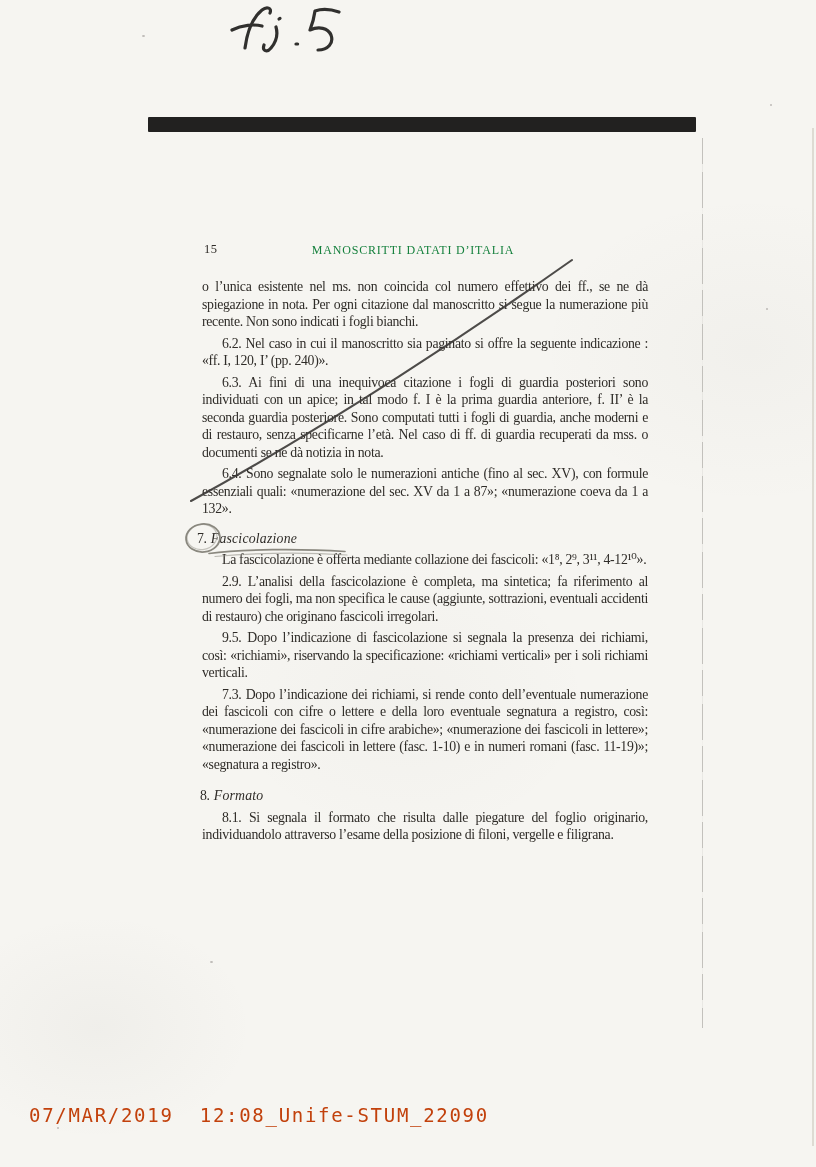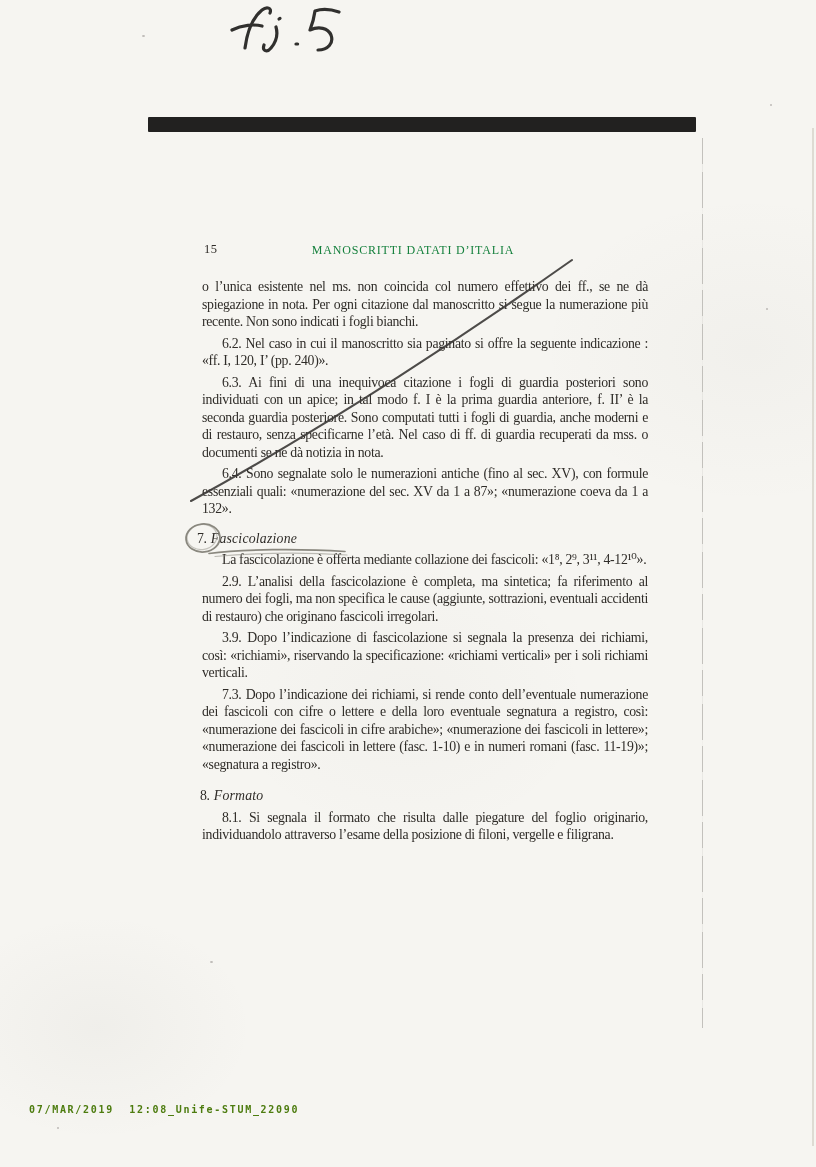--- a/index.html
+++ b/index.html
@@ -39,21 +39,21 @@
   #p1{margin-top:20px;}
   .sec{position:relative;font-size:13.8px;font-weight:normal;margin:12px;line-height:17.5px;}
   #sec7{margin-top:12px;margin-bottom:2px;margin-left:-5px;}
   #sec8{margin-top:14px;margin-bottom:4px;margin-left:-2px;}
   .sectitle{font-style:italic;margin-left:4px;letter-spacing:.2px;}
   .sec .annot{position:absolute;left:-16px;top:-9px;pointer-events:none;}
   .overlay{position:absolute;inset:0;pointer-events:none;z-index:5;}
   .stamp{
     position:absolute;left:29px;top:1104px;
     font-family:"DejaVu Sans Mono","Liberation Mono",monospace;
-    font-size:10px;letter-spacing:1.7px;color:#4d7c0f;white-space:pre;font-weight:bold;
+    font-size:19px;letter-spacing:1.7px;color:#c2410c;white-space:pre;
   }
 </style>
 </head>
 <body>
 
 <div class="page">
 
   <div class="sepbar"></div>
 
   <div class="vline-inner"></div>
@@ -84,21 +84,21 @@
           <ellipse cx="21" cy="16" rx="15" ry="12.5" stroke-width="1.2" opacity=".45" transform="rotate(-10 21 16)"></ellipse>
           <path d="M 28,32.5 C 60,28 120,27.5 164,30.5" stroke-width="1.7"></path>
           <path d="M 34,35.5 C 80,31.5 130,31.5 166,34" stroke-width="1.2" opacity=".55"></path>
         </g>
       </svg>
       <span class="secnum">7.</span><span class="sectitle">Fascicolazione</span>
     </h2>
 
     <p class="para">La fascicolazione è offerta mediante collazione dei fascicoli: «1⁸, 2⁹, 3¹¹, 4-12¹⁰».</p>
     <p class="para">2.9. L’analisi della fascicolazione è completa, ma sintetica; fa riferimento al numero dei fogli, ma non specifica le cause (aggiunte, sottrazioni, eventuali accidenti di restauro) che originano fascicoli irregolari.</p>
-    <p class="para">3.9. Dopo l’indicazione di fascicolazione si segnala la presenza dei richiami, così: «richiami», riservando la specificazione: «richiami verticali» per i soli richiami verticali.</p>
+    <p class="para">9.5. Dopo l’indicazione di fascicolazione si segnala la presenza dei richiami, così: «richiami», riservando la specificazione: «richiami verticali» per i soli richiami verticali.</p>
     <p class="para">7.3. Dopo l’indicazione dei richiami, si rende conto dell’eventuale numerazione dei fascicoli con cifre o lettere e della loro eventuale segnatura a registro, così: «numerazione dei fascicoli in cifre arabiche»; «numerazione dei fascicoli in lettere»; «numerazione dei fascicoli in lettere (fasc. 1-10) e in numeri romani (fasc. 11-19)»; «segnatura a registro».</p>
 
     <h2 class="sec" id="sec8">
       <span class="secnum">8.</span><span class="sectitle">Formato</span>
     </h2>
 
     <p class="para">8.1. Si segnala il formato che risulta dalle piegature del foglio originario, individuandolo attraverso l’esame della posizione di filoni, vergelle e filigrana.</p>
   </div>
 
   <svg class="overlay" width="816" height="1167" viewBox="0 0 816 1167">

